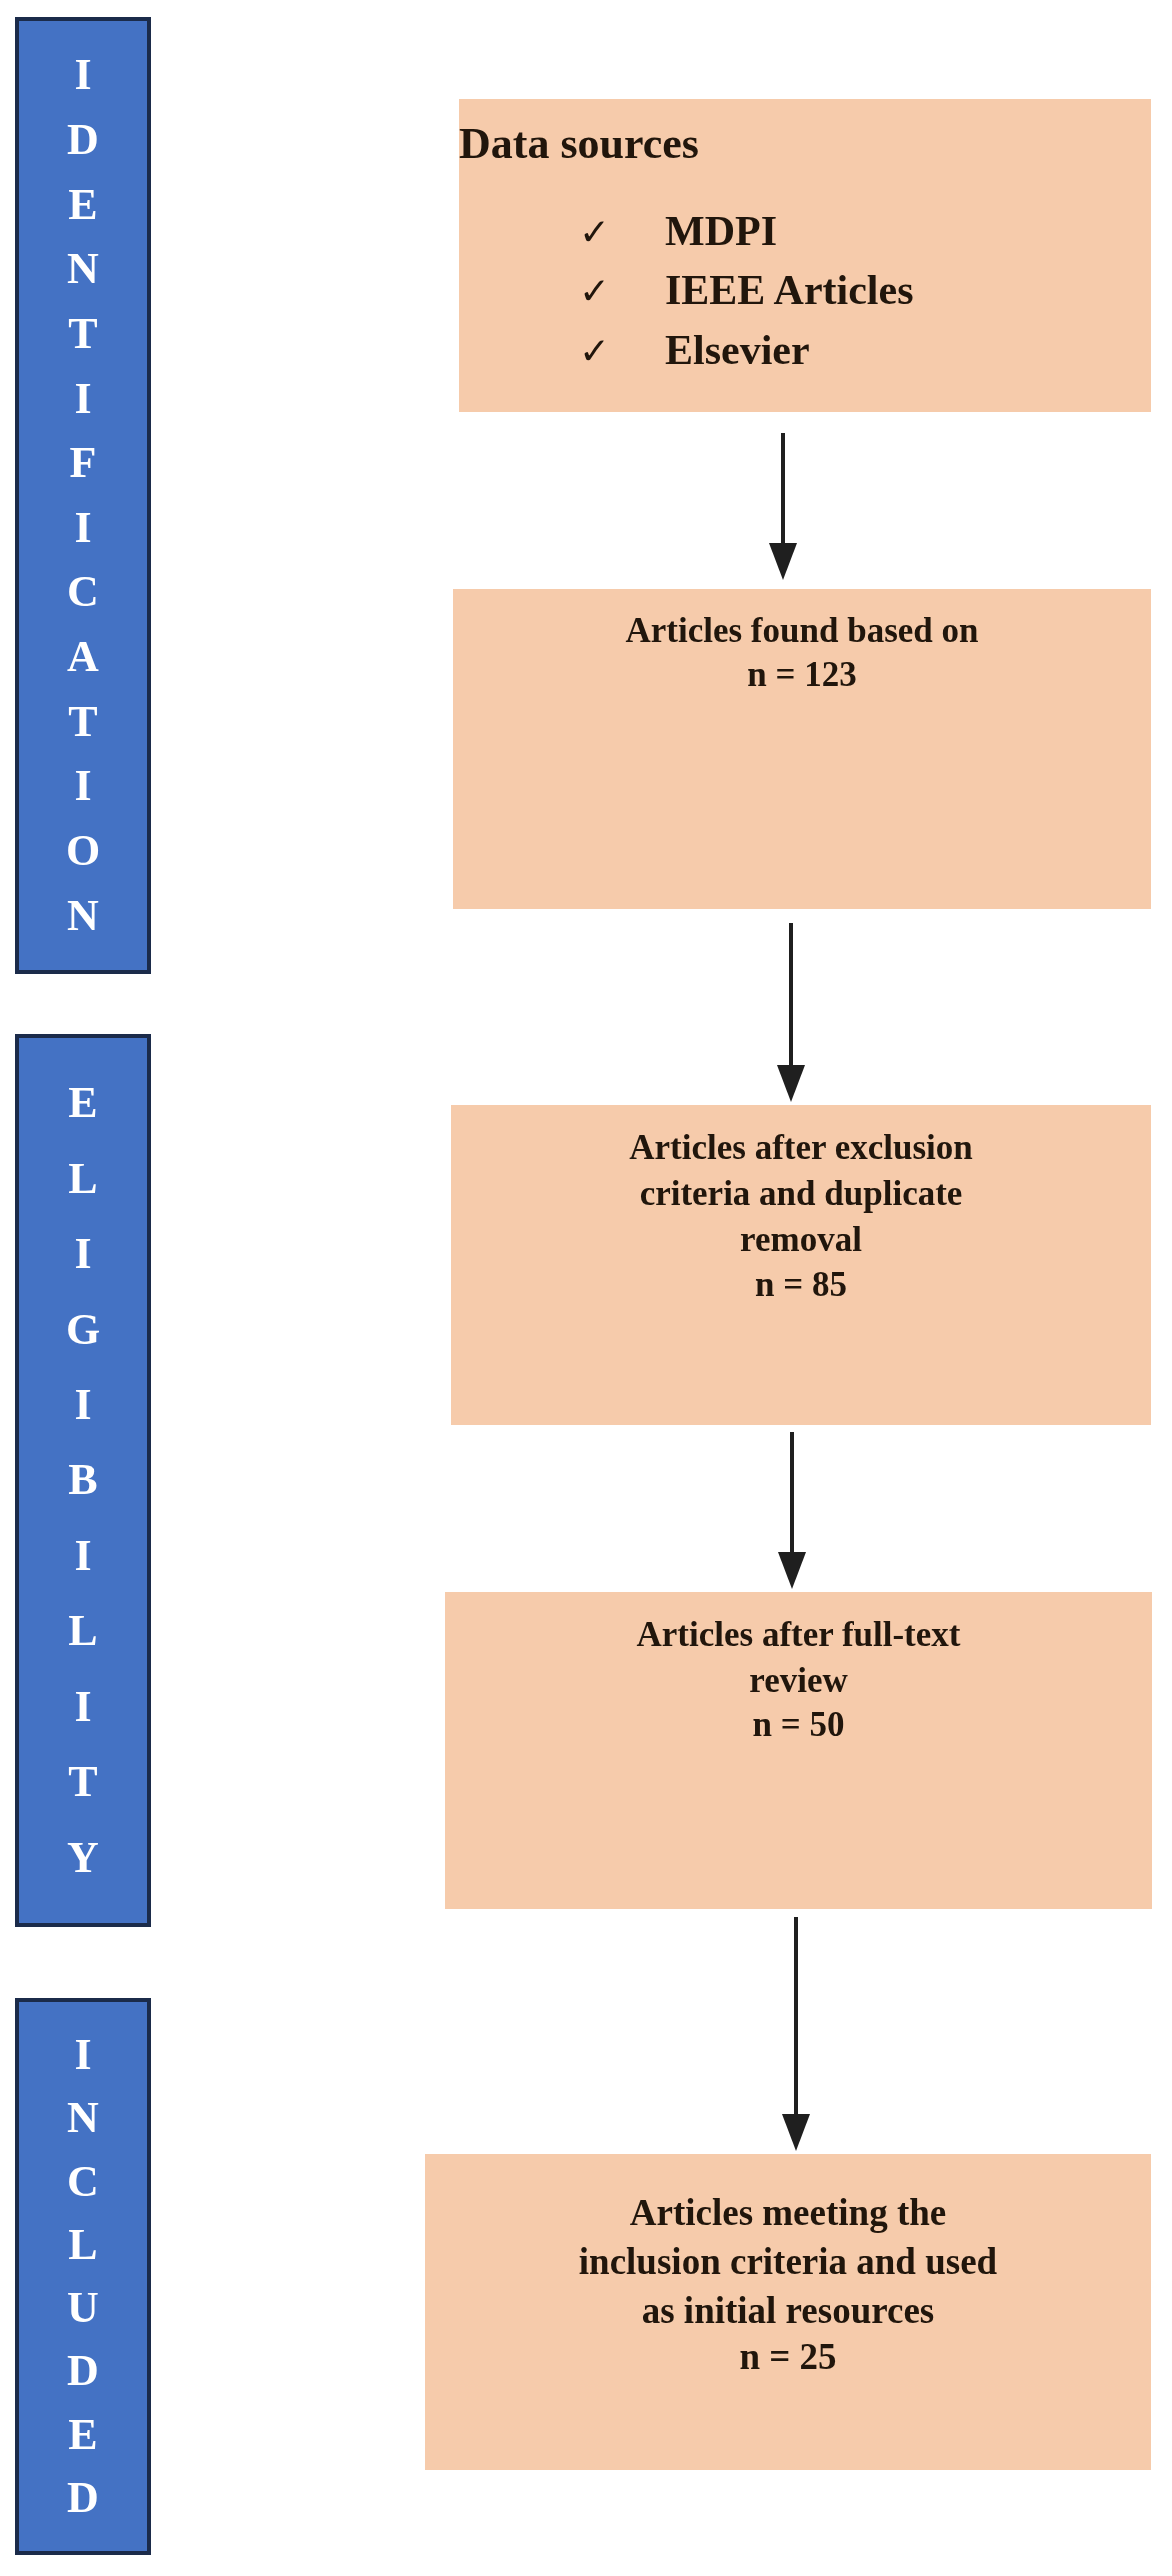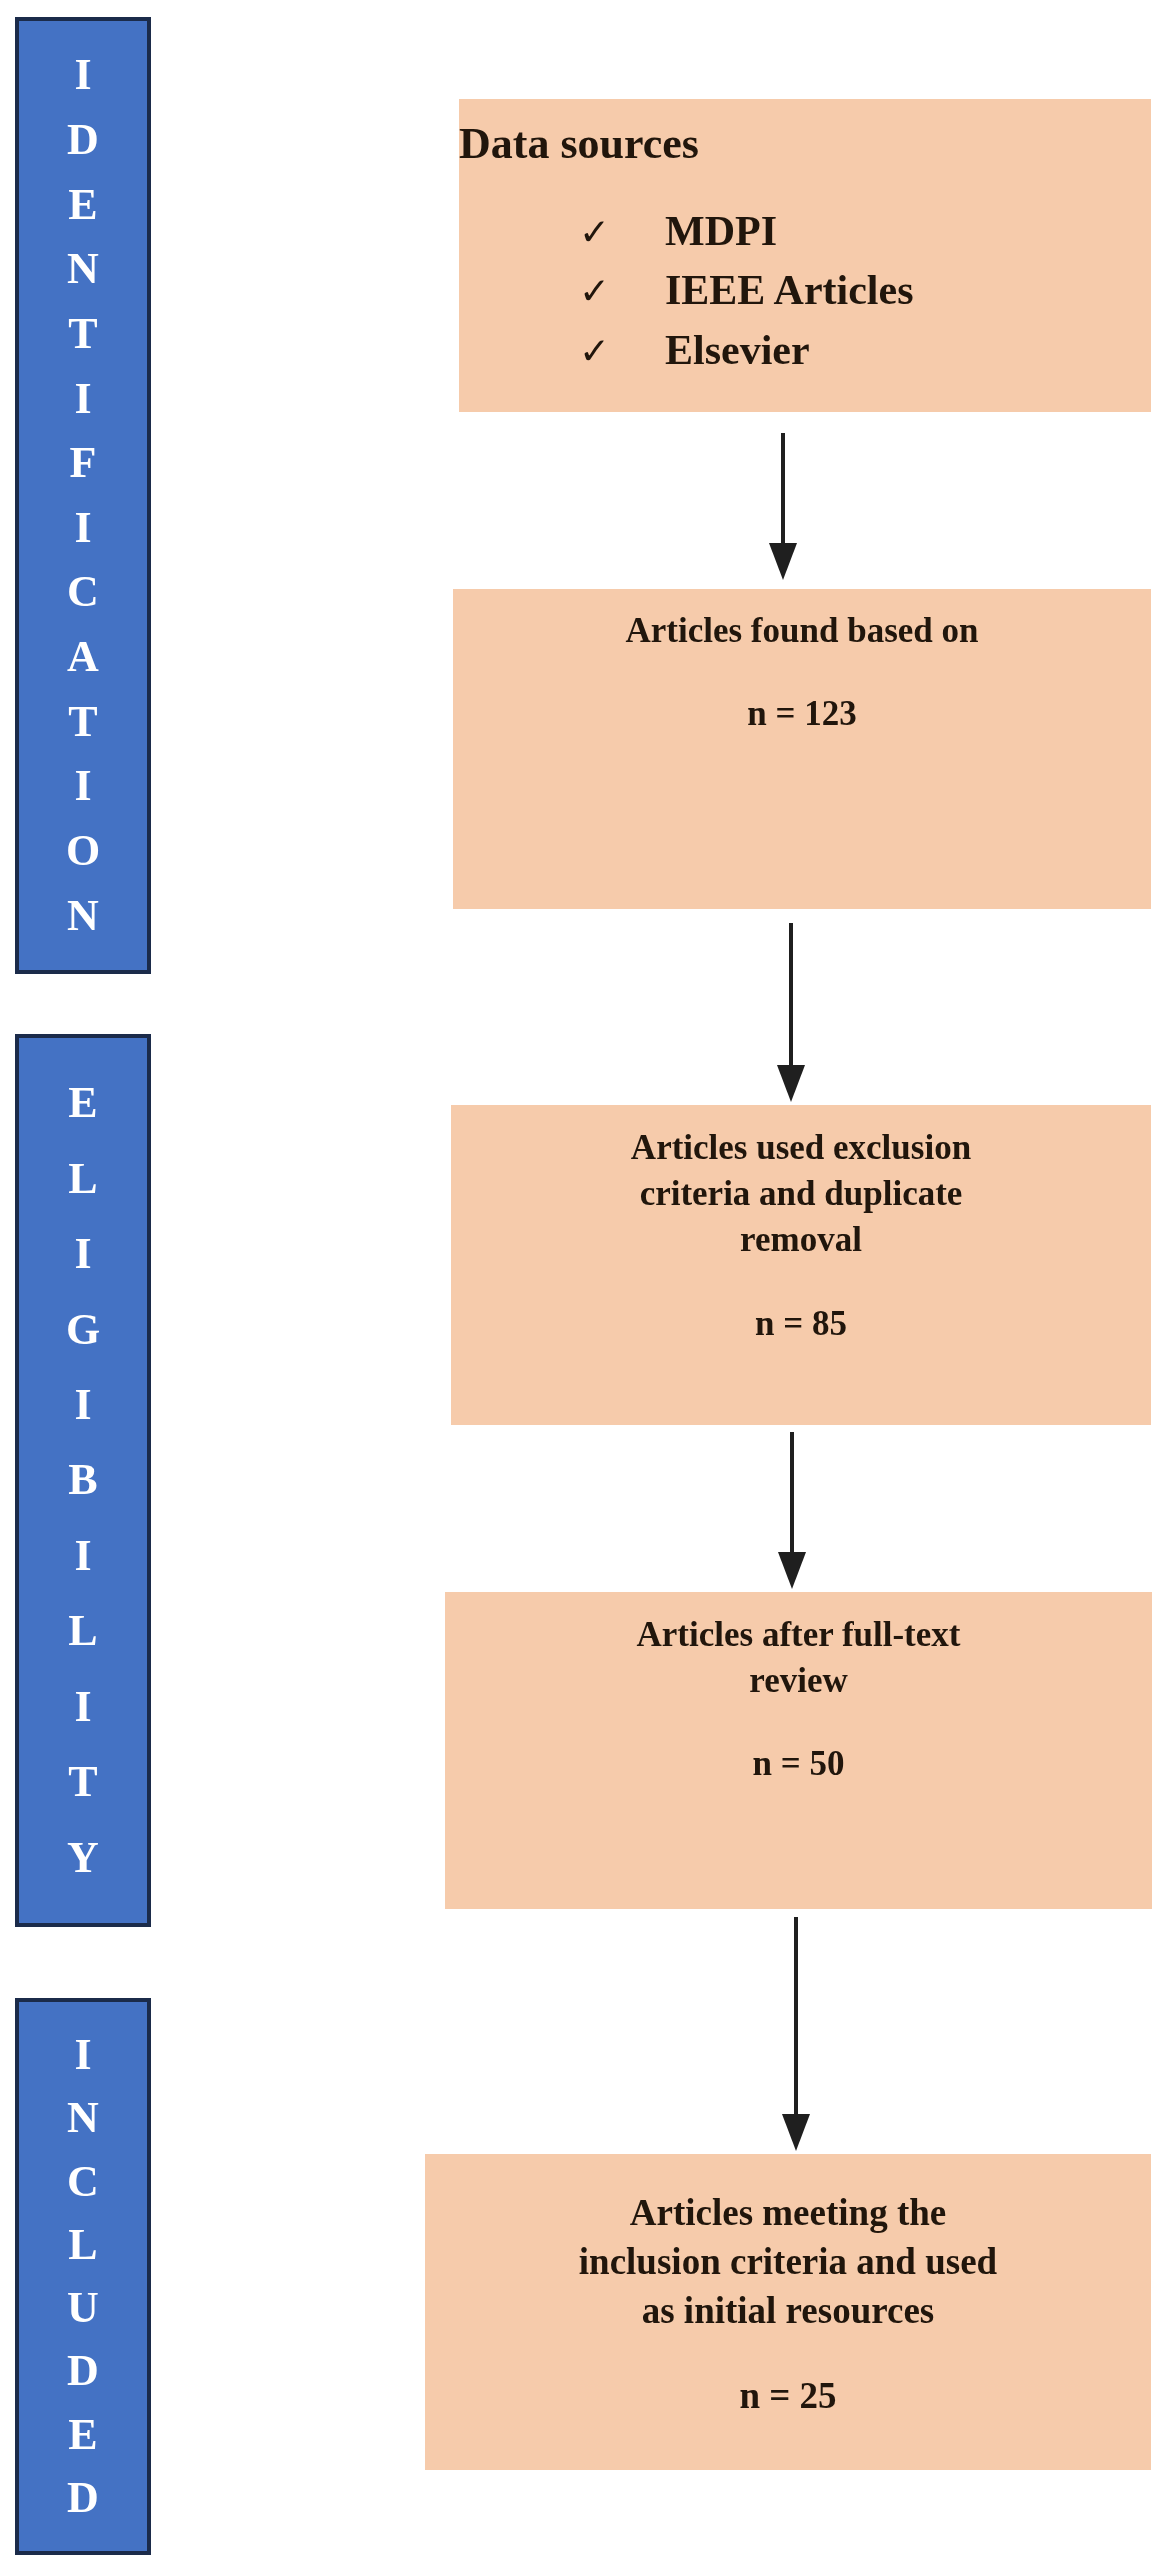--- a/index.html
+++ b/index.html
@@ -51,21 +51,21 @@
     text-align: center;
     font-weight: 700;
   }
   .box-1 { left: 459px; top: 99px;  width: 692px; height: 313px; font-size: 44px; padding-top: 20px; }
   .box-2 { left: 453px; top: 589px;  width: 698px; height: 320px; font-size: 35px; padding-top: 19px; }
   .box-3 { left: 451px; top: 1105px; width: 700px; height: 320px; font-size: 35px; padding-top: 20px; }
   .box-4 { left: 445px; top: 1592px; width: 707px; height: 317px; font-size: 35px; padding-top: 20px; }
   .box-5 { left: 425px; top: 2154px; width: 726px; height: 316px; font-size: 37px; padding-top: 35px; }
 
   .box-lines div { line-height: 1.32; }
-  .box-count { margin-top: 39px; line-height: 1.2; }
+  .box-count { line-height: 1.2; }
 
   
   .box-title { text-align: left; line-height: 1.15; }
   .checklist {
     margin-top: 37px;
     display: flex;
     flex-direction: column;
     gap: 11.8px;
     text-align: left;
     padding-left: 120px;
@@ -175,21 +175,21 @@
     <div class="box-count">n = 123</div>
   </div>
 
   <div class="arrow arrow-2">
     <div class="arrow-shaft"></div>
     <div class="arrow-head"></div>
   </div>
 
   <div class="flow-box box-3">
     <div class="box-lines">
-      <div>Articles used exclusion</div>
+      <div>Articles after exclusion</div>
       <div>criteria and duplicate</div>
       <div>removal</div>
     </div>
     <div class="box-count">n = 85</div>
   </div>
 
   <div class="arrow arrow-3">
     <div class="arrow-shaft"></div>
     <div class="arrow-head"></div>
   </div>

